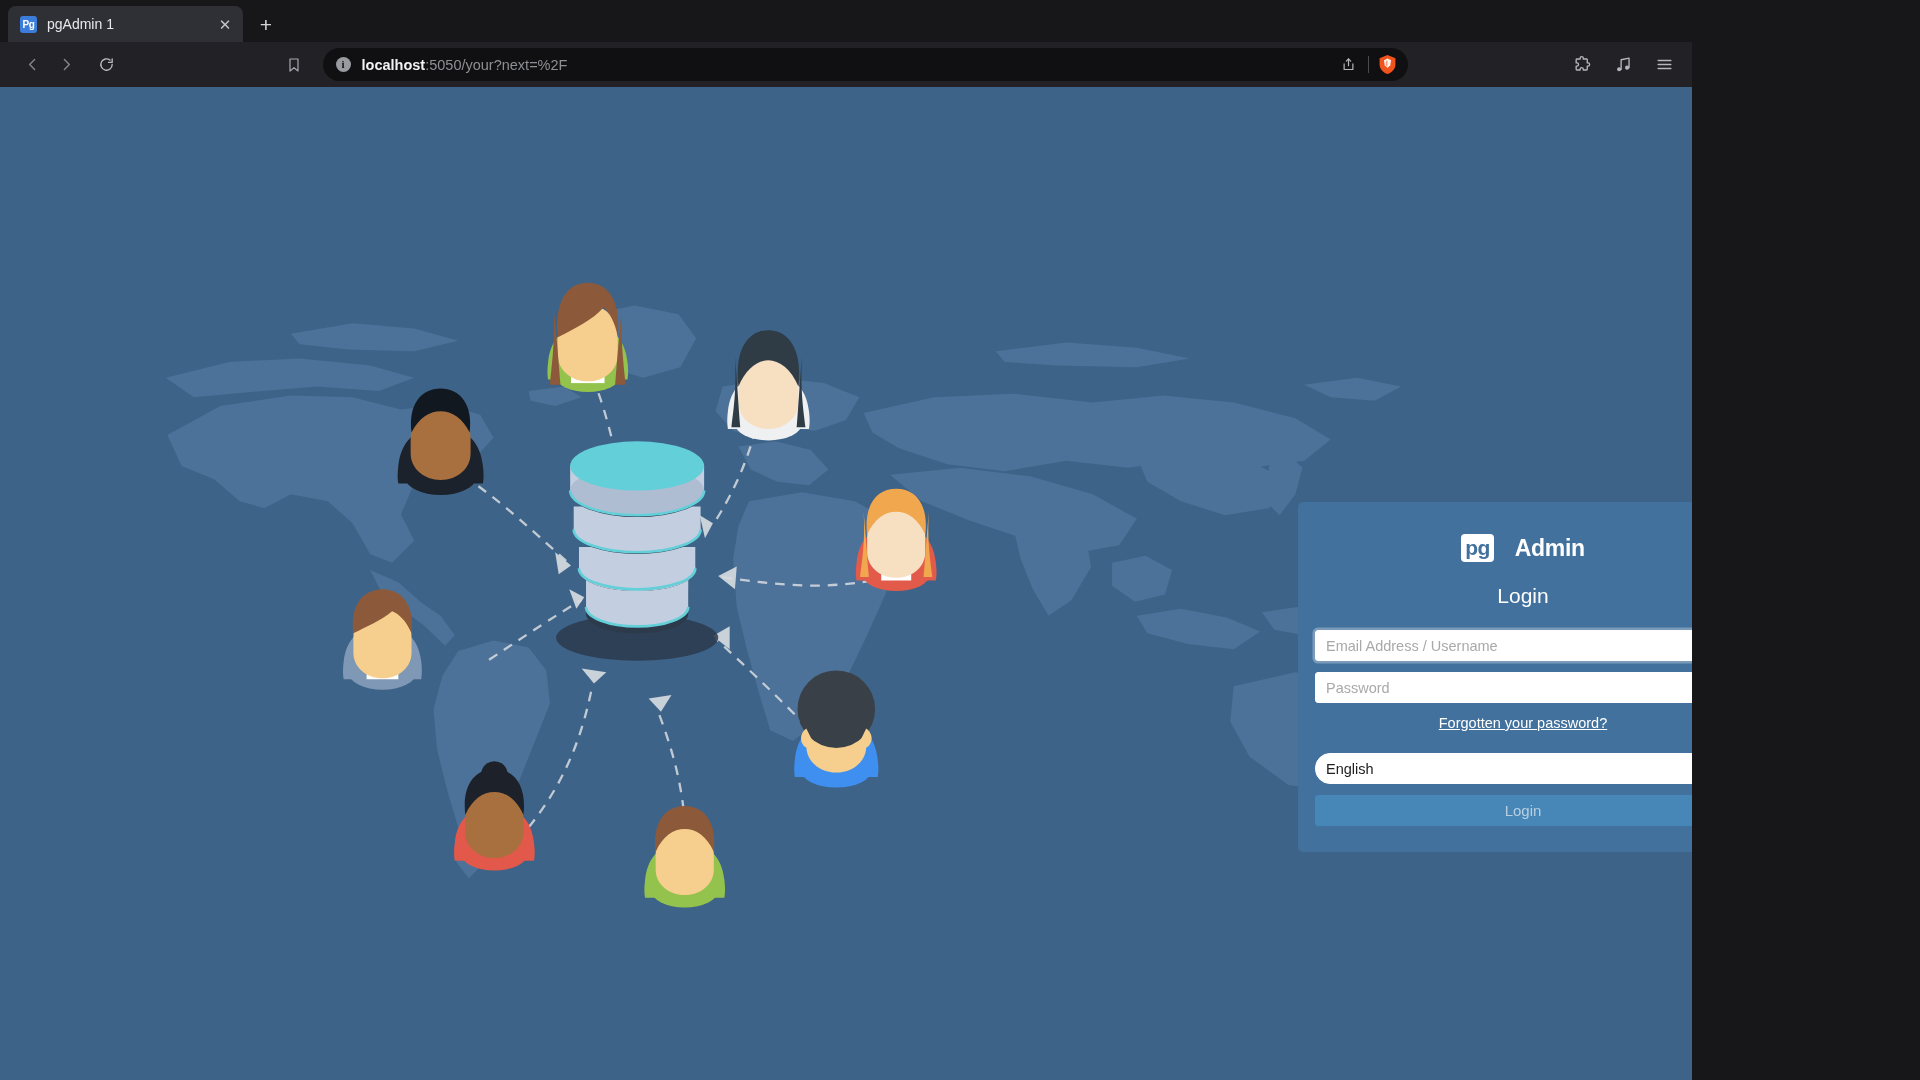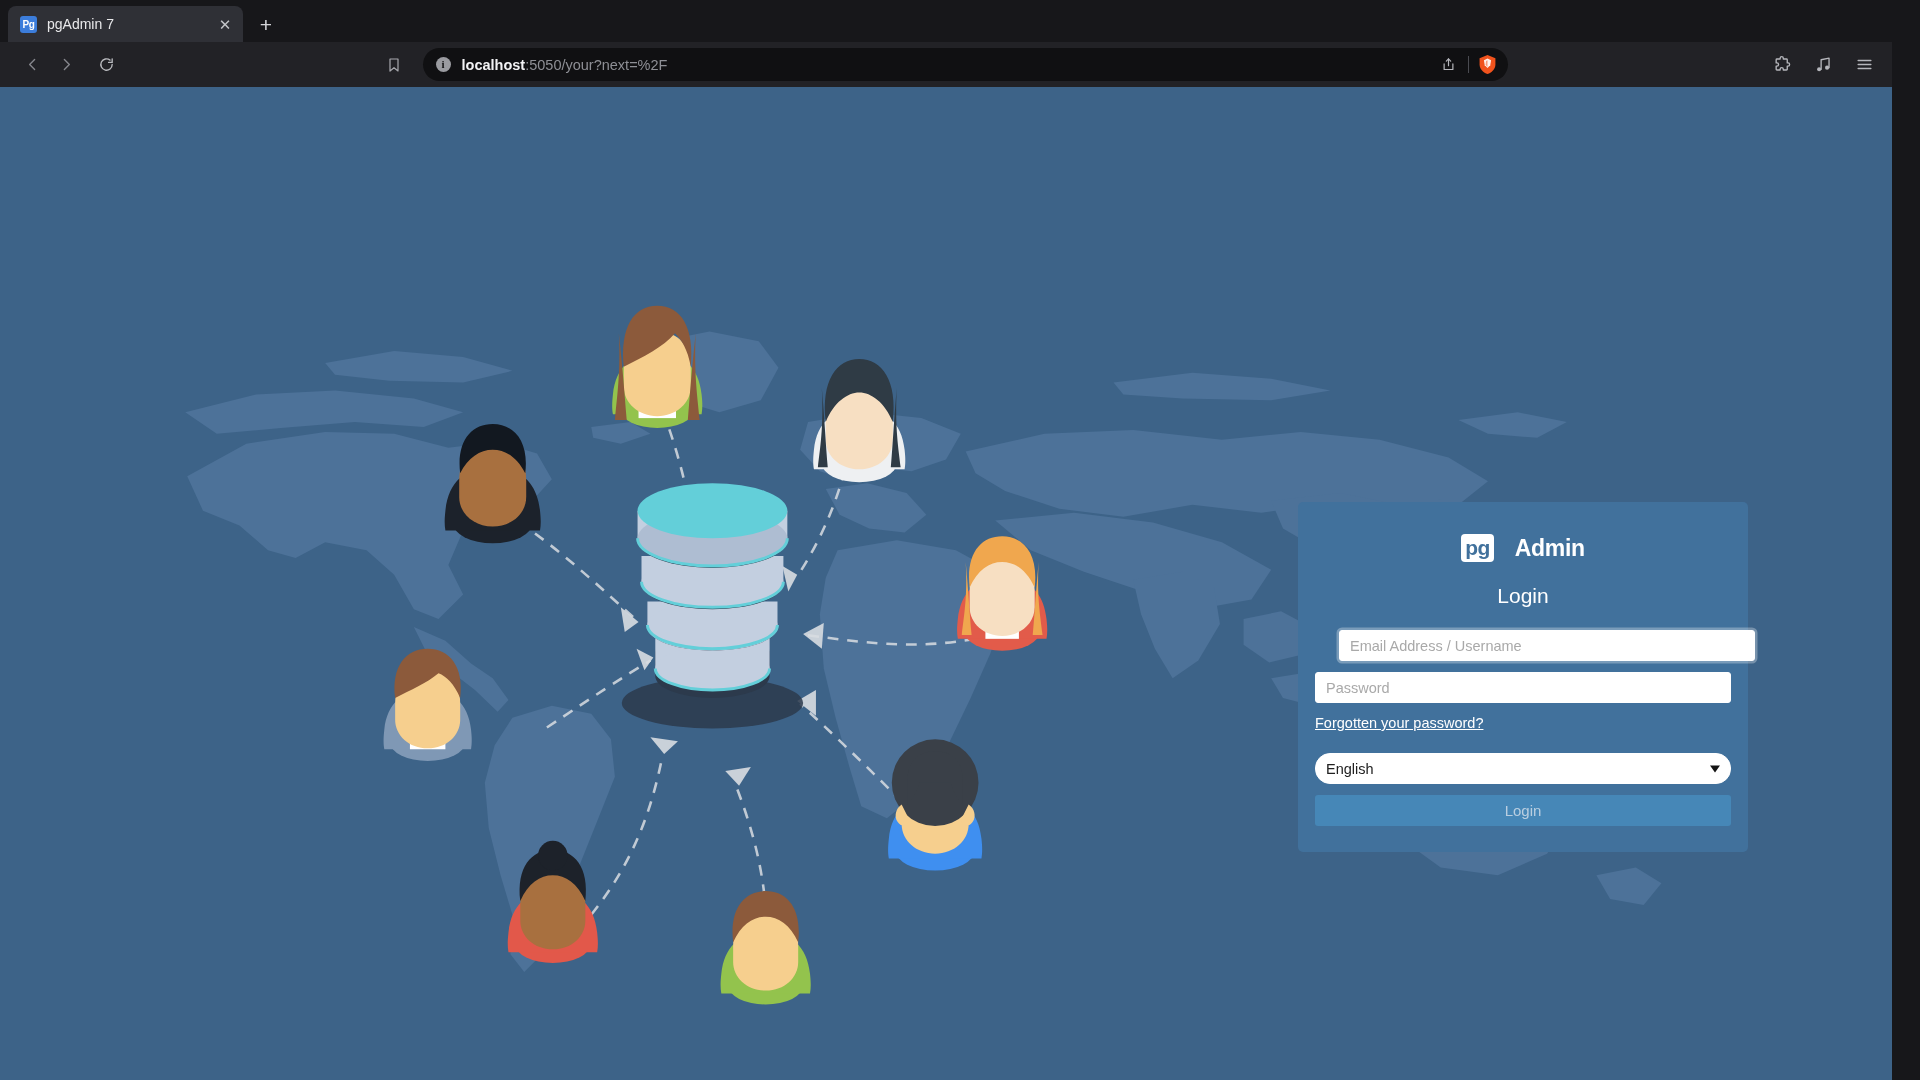--- a/index.html
+++ b/index.html
@@ -3,21 +3,21 @@
 <meta charset="utf-8">
 <style>
   * { margin:0; padding:0; box-sizing:border-box; }
   html, body {
     width:1920px; height:1080px; overflow:hidden;
     font-family:"Liberation Sans", sans-serif;
     background:#17171a;
   }
 
   
-  .browser { width:1892px; height:1080px; display:flex; flex-direction:column; }
+  .browser { width:1692px; height:1080px; display:flex; flex-direction:column; }
 
   .tabstrip {
     height:42px; background:#17171a; display:flex; align-items:flex-end;
     padding:0 0 0 8px; flex:0 0 42px; position:relative;
   }
   .tab {
     height:36px; width:235px; background:#2f3036; border-radius:8px 8px 0 0;
     display:flex; align-items:center; padding:0 8px 0 12px; gap:10px;
     position:relative;
   }
@@ -112,23 +112,22 @@
   .field {
     width:100%; height:31px; background:#ffffff; border:1px solid #ffffff;
     border-radius:3px; padding:0 10px; font-size:14.5px; color:#2b2b2b;
     font-family:"Liberation Sans", sans-serif; display:block;
     margin-bottom:11px;
   }
   .field::placeholder { color:#a9a9a9; }
   .field.focused {
     outline:none;
     box-shadow:0 0 0 2.5px rgba(255,255,255,0.30);
-    margin-left:24px;
-  }
-  .forgot-row { text-align:left; margin:2px 0 21px 0; }
+  }
+  .forgot-row { text-align:center; margin:2px 0 21px 0; }
   .forgot-link {
     color:#ffffff; font-size:14.5px; text-decoration:underline;
     cursor:pointer;
   }
   .select-wrap { position:relative; margin-bottom:11px; }
   .lang-select {
     width:100%; height:31px; background:#ffffff; border:1px solid #ffffff;
     border-radius:15px; padding:0 28px 0 10px; font-size:14.5px; color:#212121;
     font-family:"Liberation Sans", sans-serif;
     -webkit-appearance:none; appearance:none;
@@ -145,21 +144,21 @@
   }
 </style>
 </head>
 <body>
 
 <div class="browser">
 
   <div class="tabstrip">
     <div class="tab">
       <div class="favicon">Pg</div>
-      <div class="tab-title">pgAdmin 7</div>
+      <div class="tab-title">pgAdmin 1</div>
       <div class="tab-close">✕</div>
     </div>
     <div class="newtab">+</div>
   </div>
 
   <div class="navbar">
     <div class="navbtn">
       <svg width="17" height="17" viewBox="0 0 24 24" fill="none" stroke="currentColor" stroke-width="1.9" stroke-linecap="round" stroke-linejoin="round">
           <polyline points="15 5 8 12 15 19"></polyline>
         </svg>

